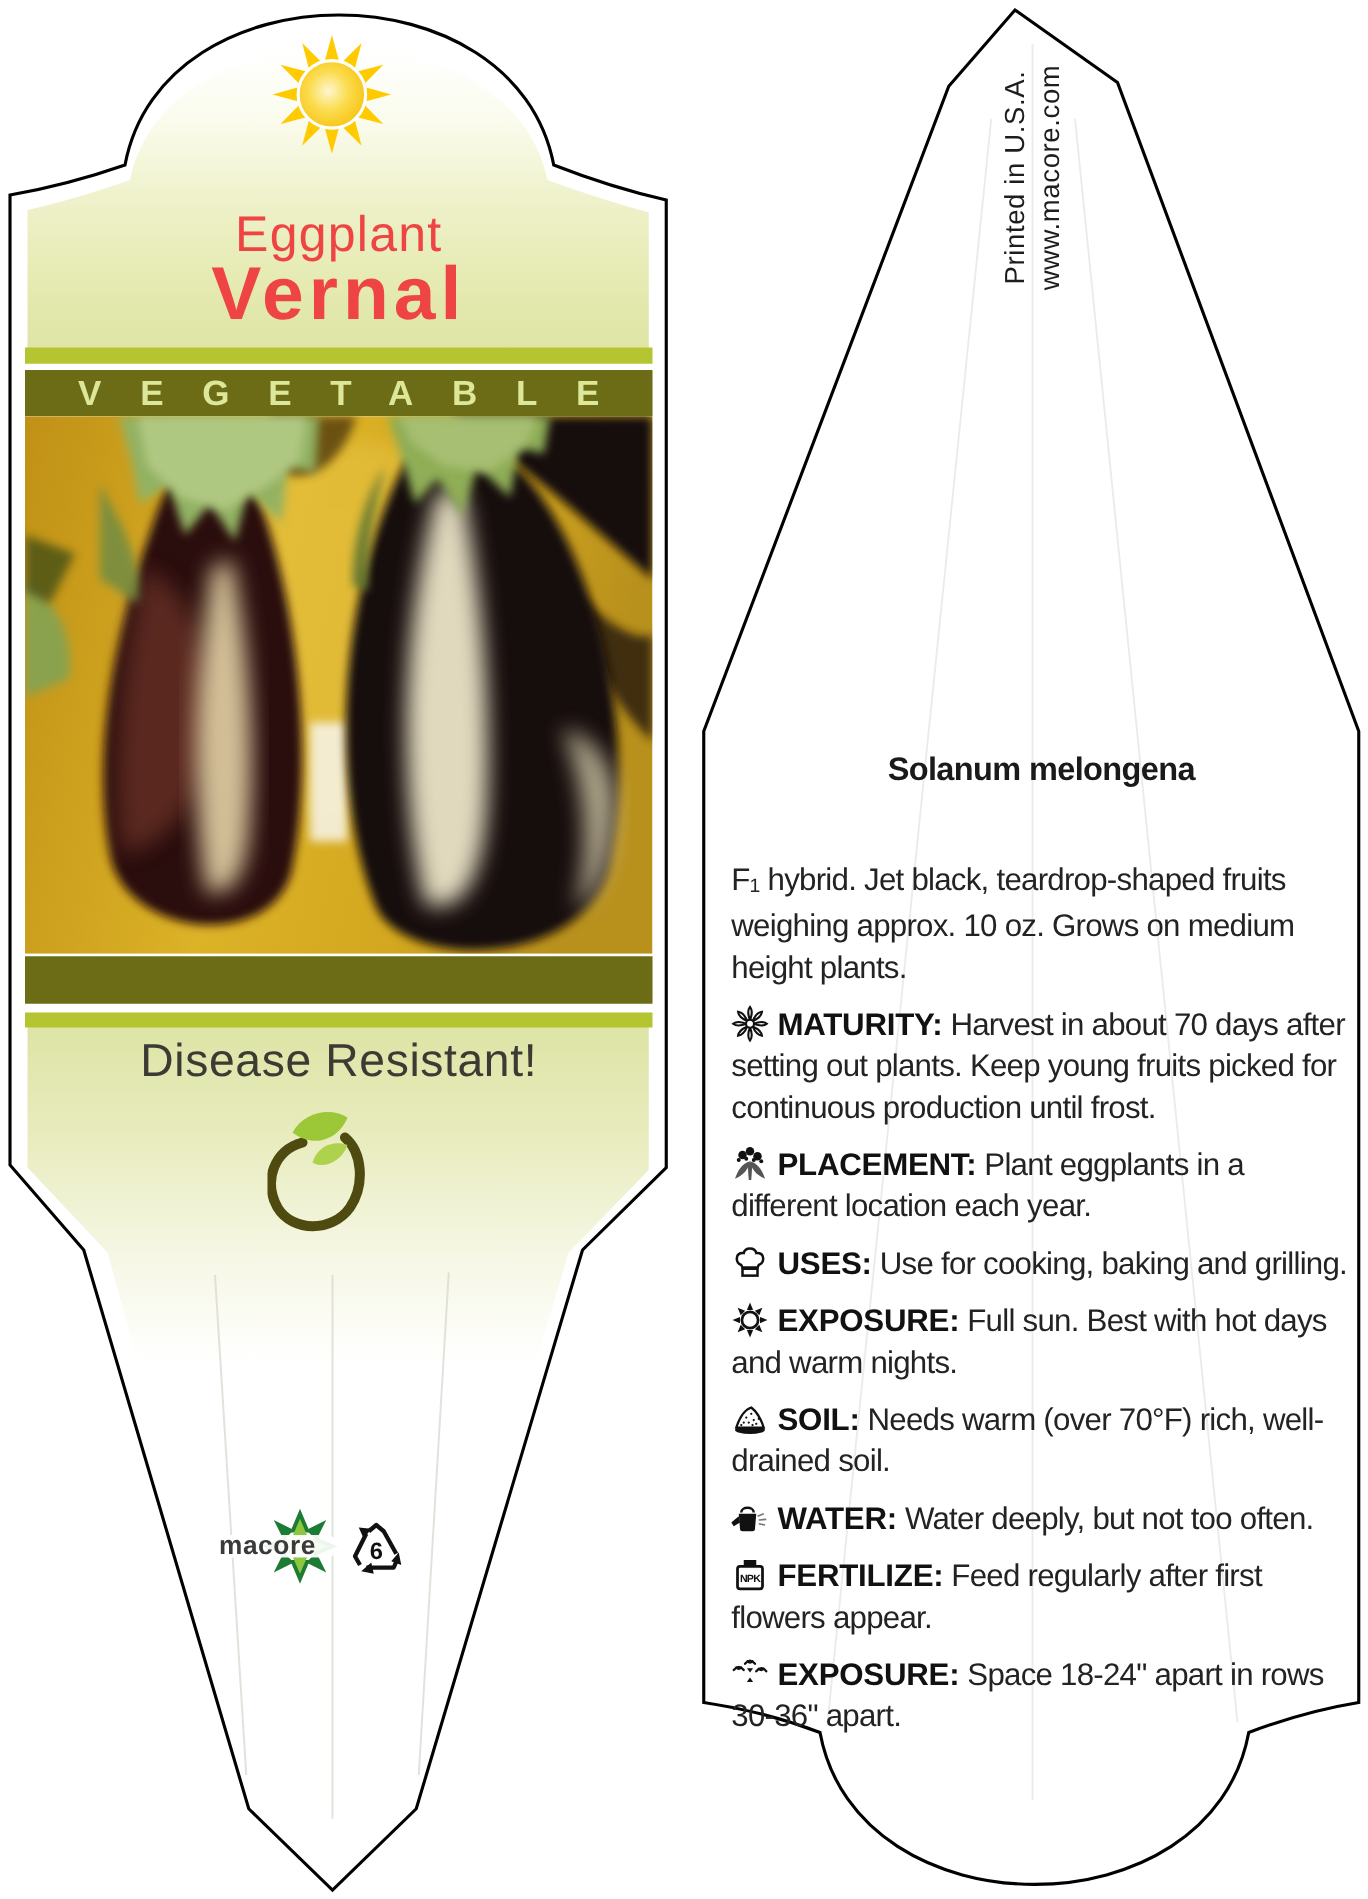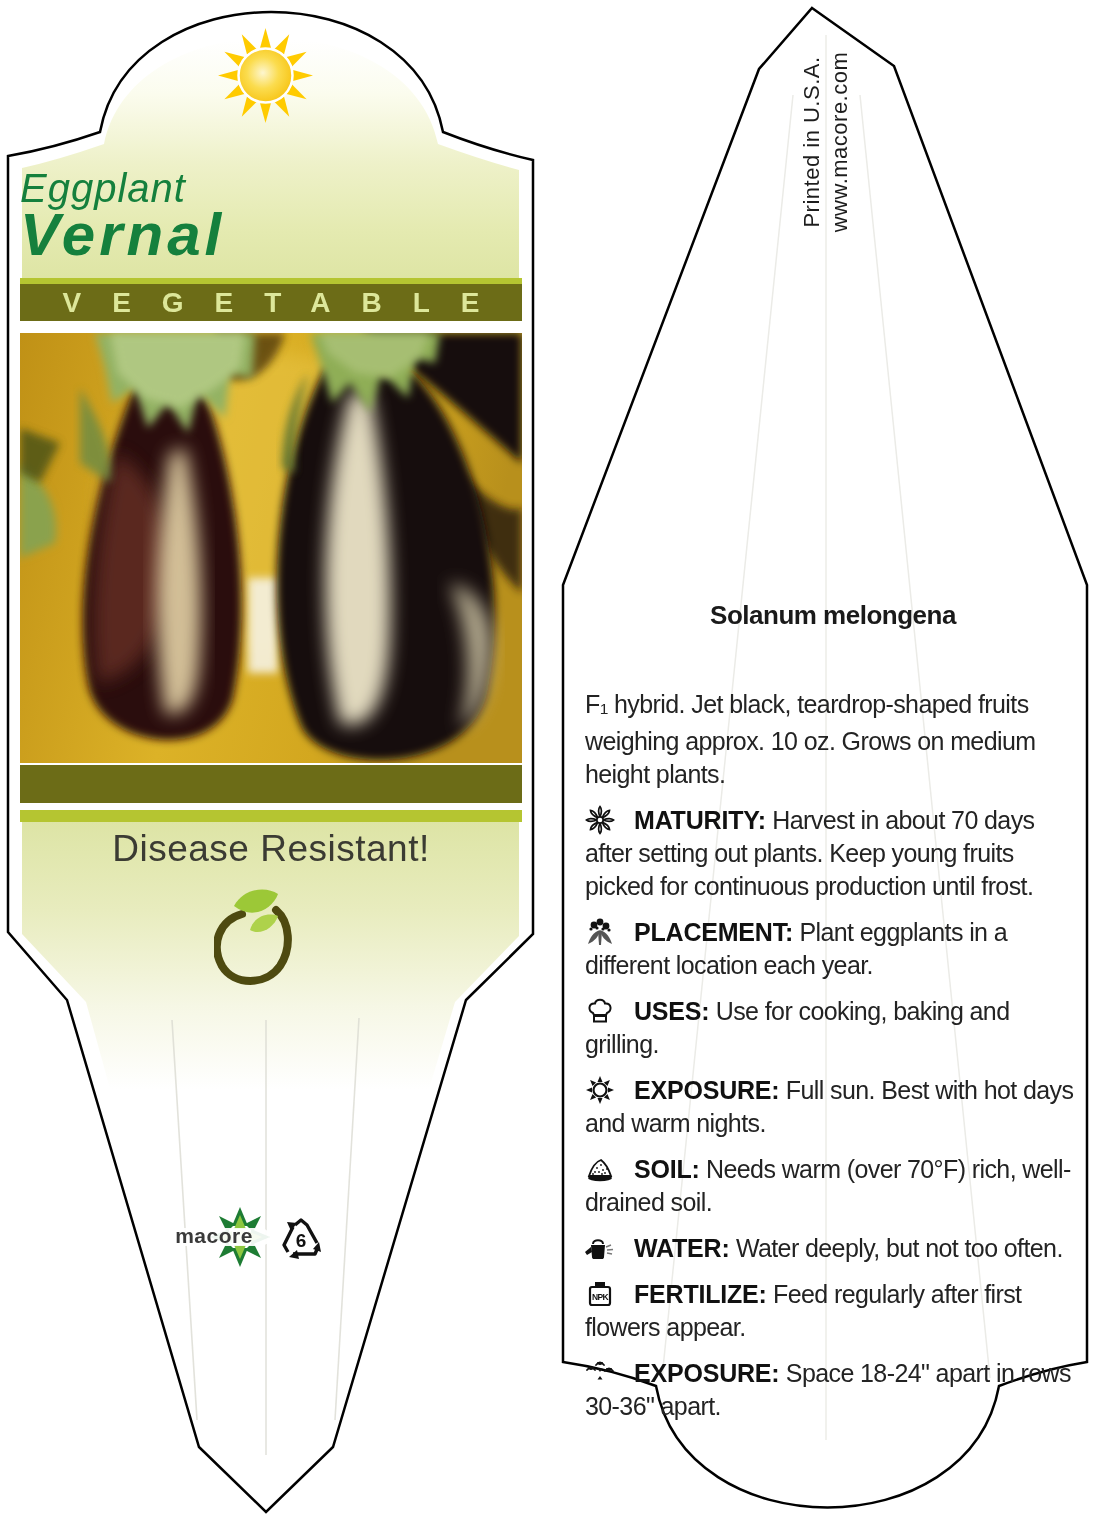--- a/index.html
+++ b/index.html
@@ -2,42 +2,42 @@
 <html><head>
 <meta charset="utf-8">
 <style>
   html,body{margin:0;padding:0;background:#ffffff;}
   .canvas{position:relative;width:1094px;height:1519px;background:#fff;overflow:hidden;
           font-family:"Liberation Sans", sans-serif;}
   .abs{position:absolute;}
   svg{display:block;}
 
   
-  .front-title{left:20px;top:166px;width:502px;color:#15803d;font-style:italic;}
+  .front-title{left:20px;top:166px;width:502px;text-align:center;color:#ef4444;}
   .front-title .line1{font-size:40px;font-weight:400;letter-spacing:1px;line-height:44px;}
   .front-title .line2{font-size:60px;font-weight:700;letter-spacing:4px;line-height:50px;}
   .band{left:20px;width:502px;}
   .bar1{top:278px;height:13px;}
-  .olive1{top:284px;height:37px;}
+  .olive1{top:296px;height:37px;}
   .olive2{top:765px;height:38px;}
   .bar2{top:810px;height:12px;}
   .veg-row{display:flex;align-items:center;justify-content:center;height:100%;
            font-weight:700;font-size:28px;letter-spacing:31px;padding-left:31px;color:#dde79a;}
   .disease{left:20px;top:828px;width:502px;text-align:center;font-size:37px;font-weight:400;
            color:#3b3b33;letter-spacing:0.5px;}
 
   
   .printed-box{left:728px;top:112px;width:200px;height:60px;transform:rotate(-90deg);
                text-align:center;color:#1d1d1d;font-size:22px;line-height:28px;letter-spacing:0.5px;}
   .back-title{left:585px;top:600px;width:496px;text-align:center;font-size:26px;font-weight:700;
               color:#1a1a1a;letter-spacing:-0.5px;}
   .back-col{left:585px;top:688px;width:498px;color:#232323;font-size:25px;line-height:33px;
             letter-spacing:-0.6px;}
   .back-col p{margin:0 0 13px 0;}
-  .back-col b{color:#111;letter-spacing:-0.2px;margin-left:12px;}
+  .back-col b{color:#111;letter-spacing:-0.2px;}
   .sec-icon{display:inline-block;vertical-align:-6px;margin-right:7px;}
   .sub{font-size:0.62em;vertical-align:-0.08em;}
 </style>
 </head>
 <body>
 
 <div class="canvas">
 
   <svg class="abs" style="left:0;top:0;" width="1094" height="1519" viewBox="0 0 1094 1519">
     <defs>

